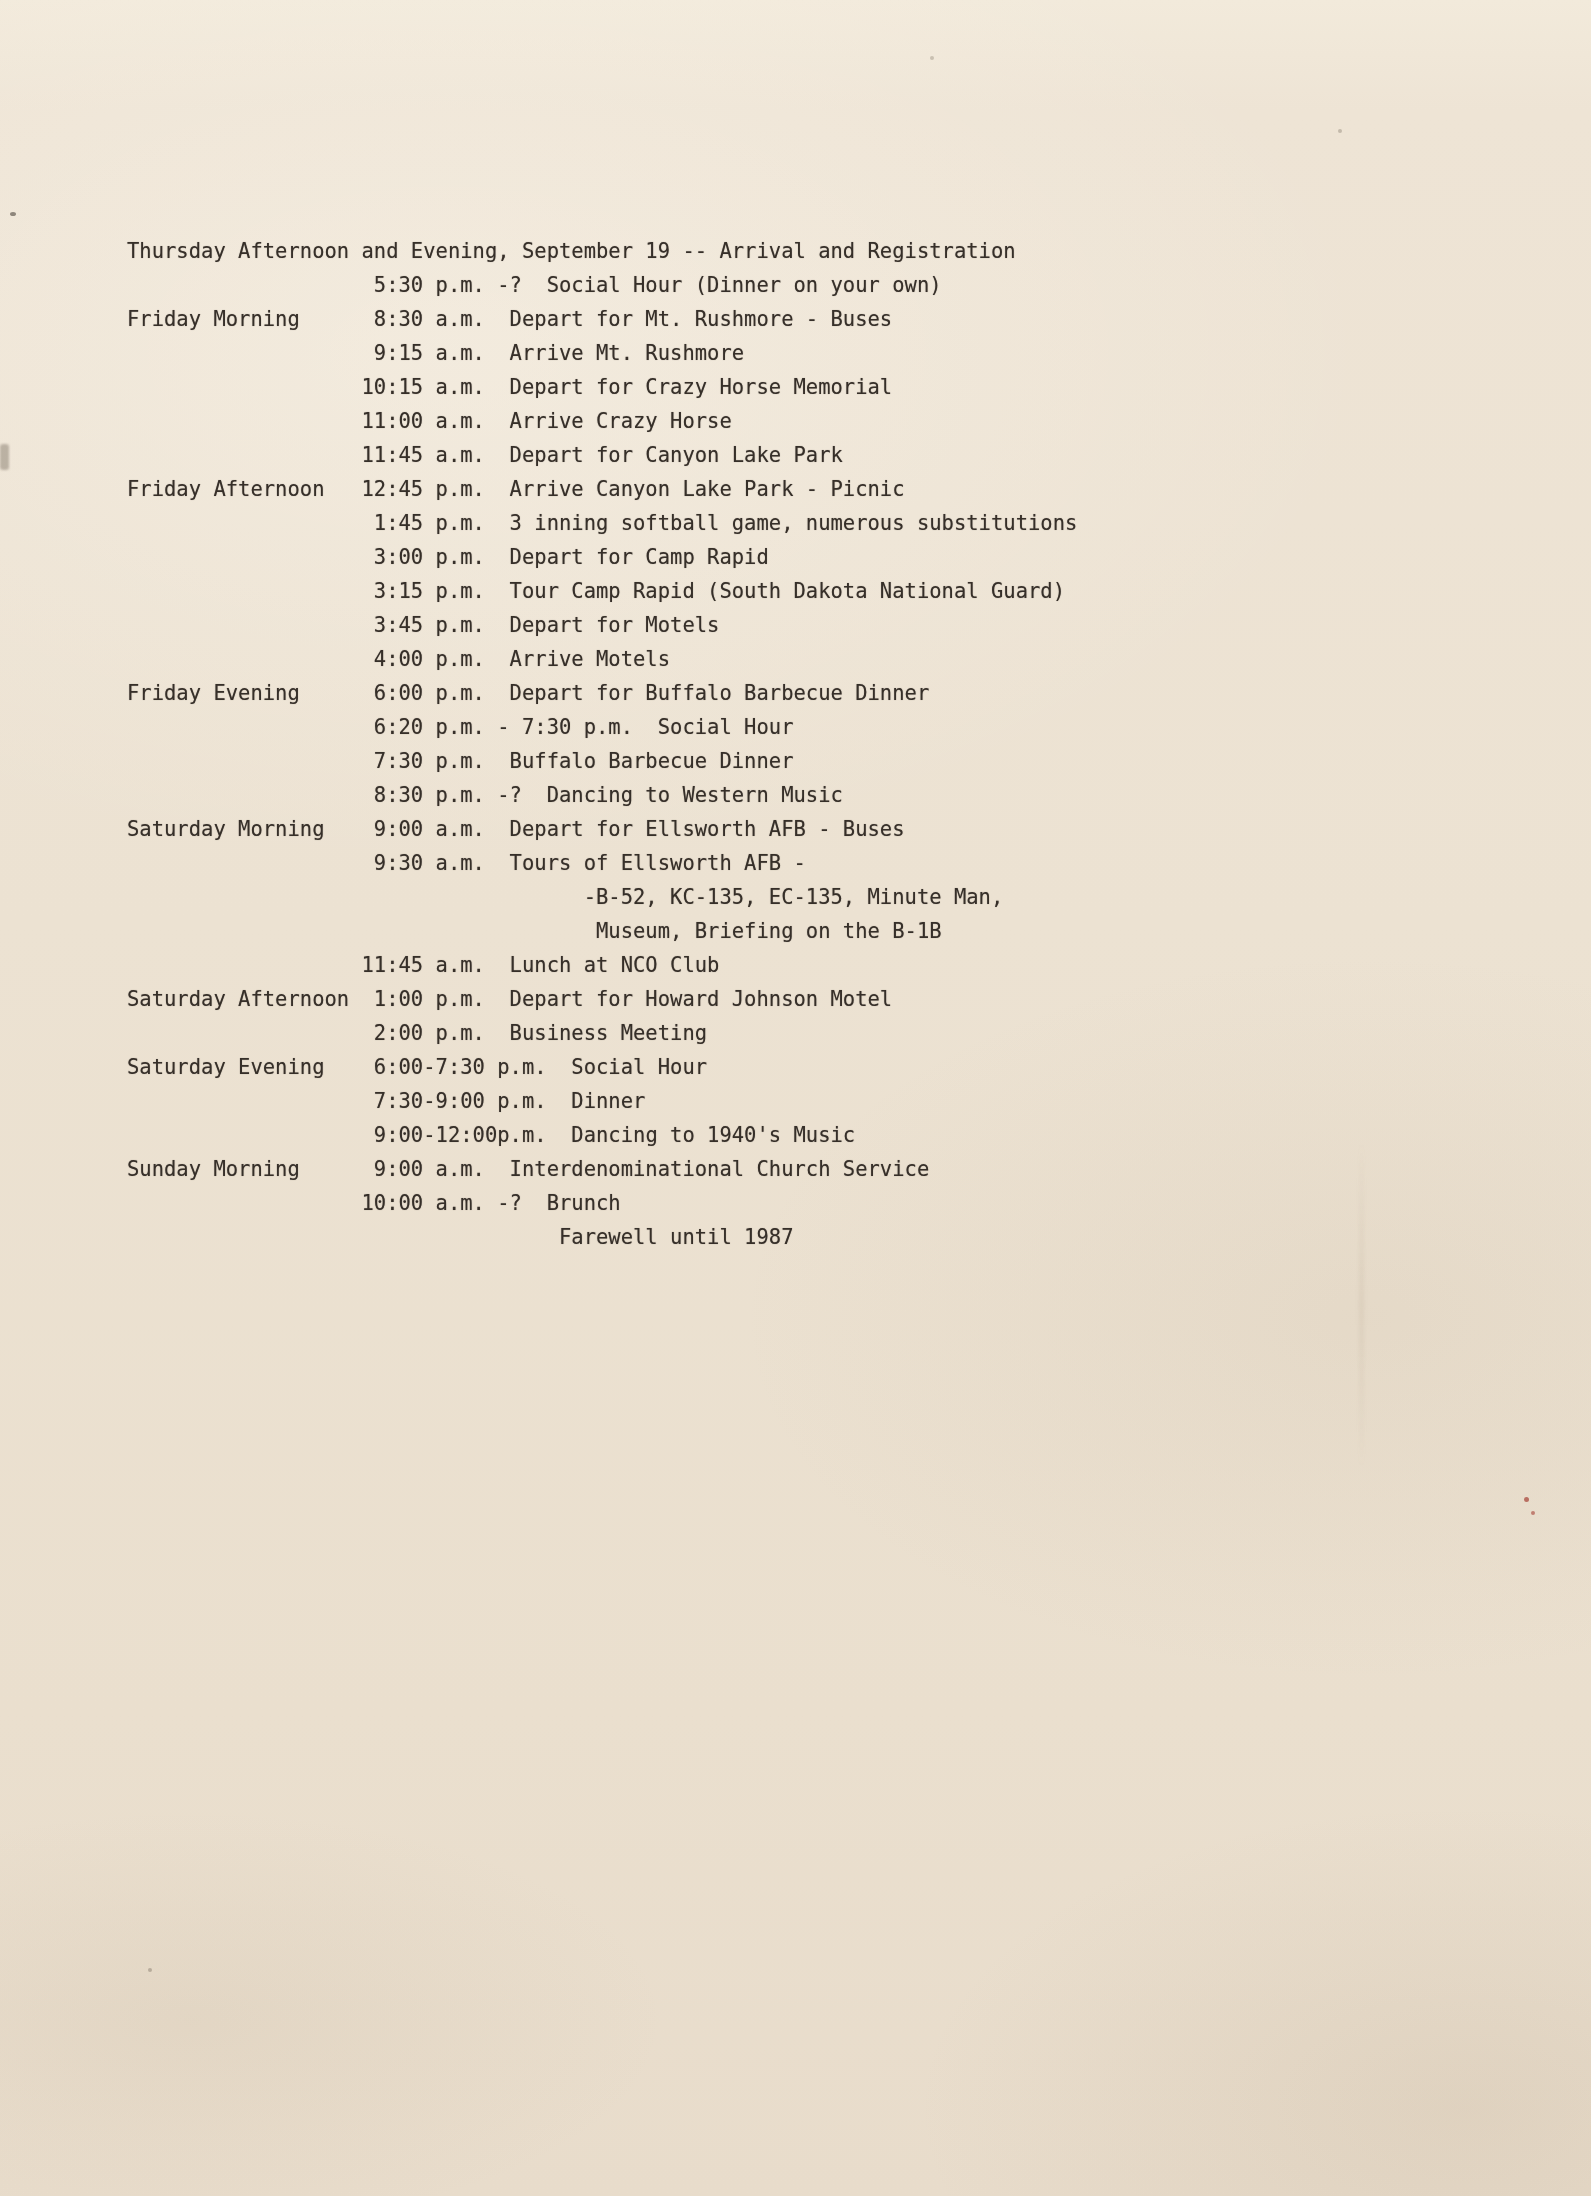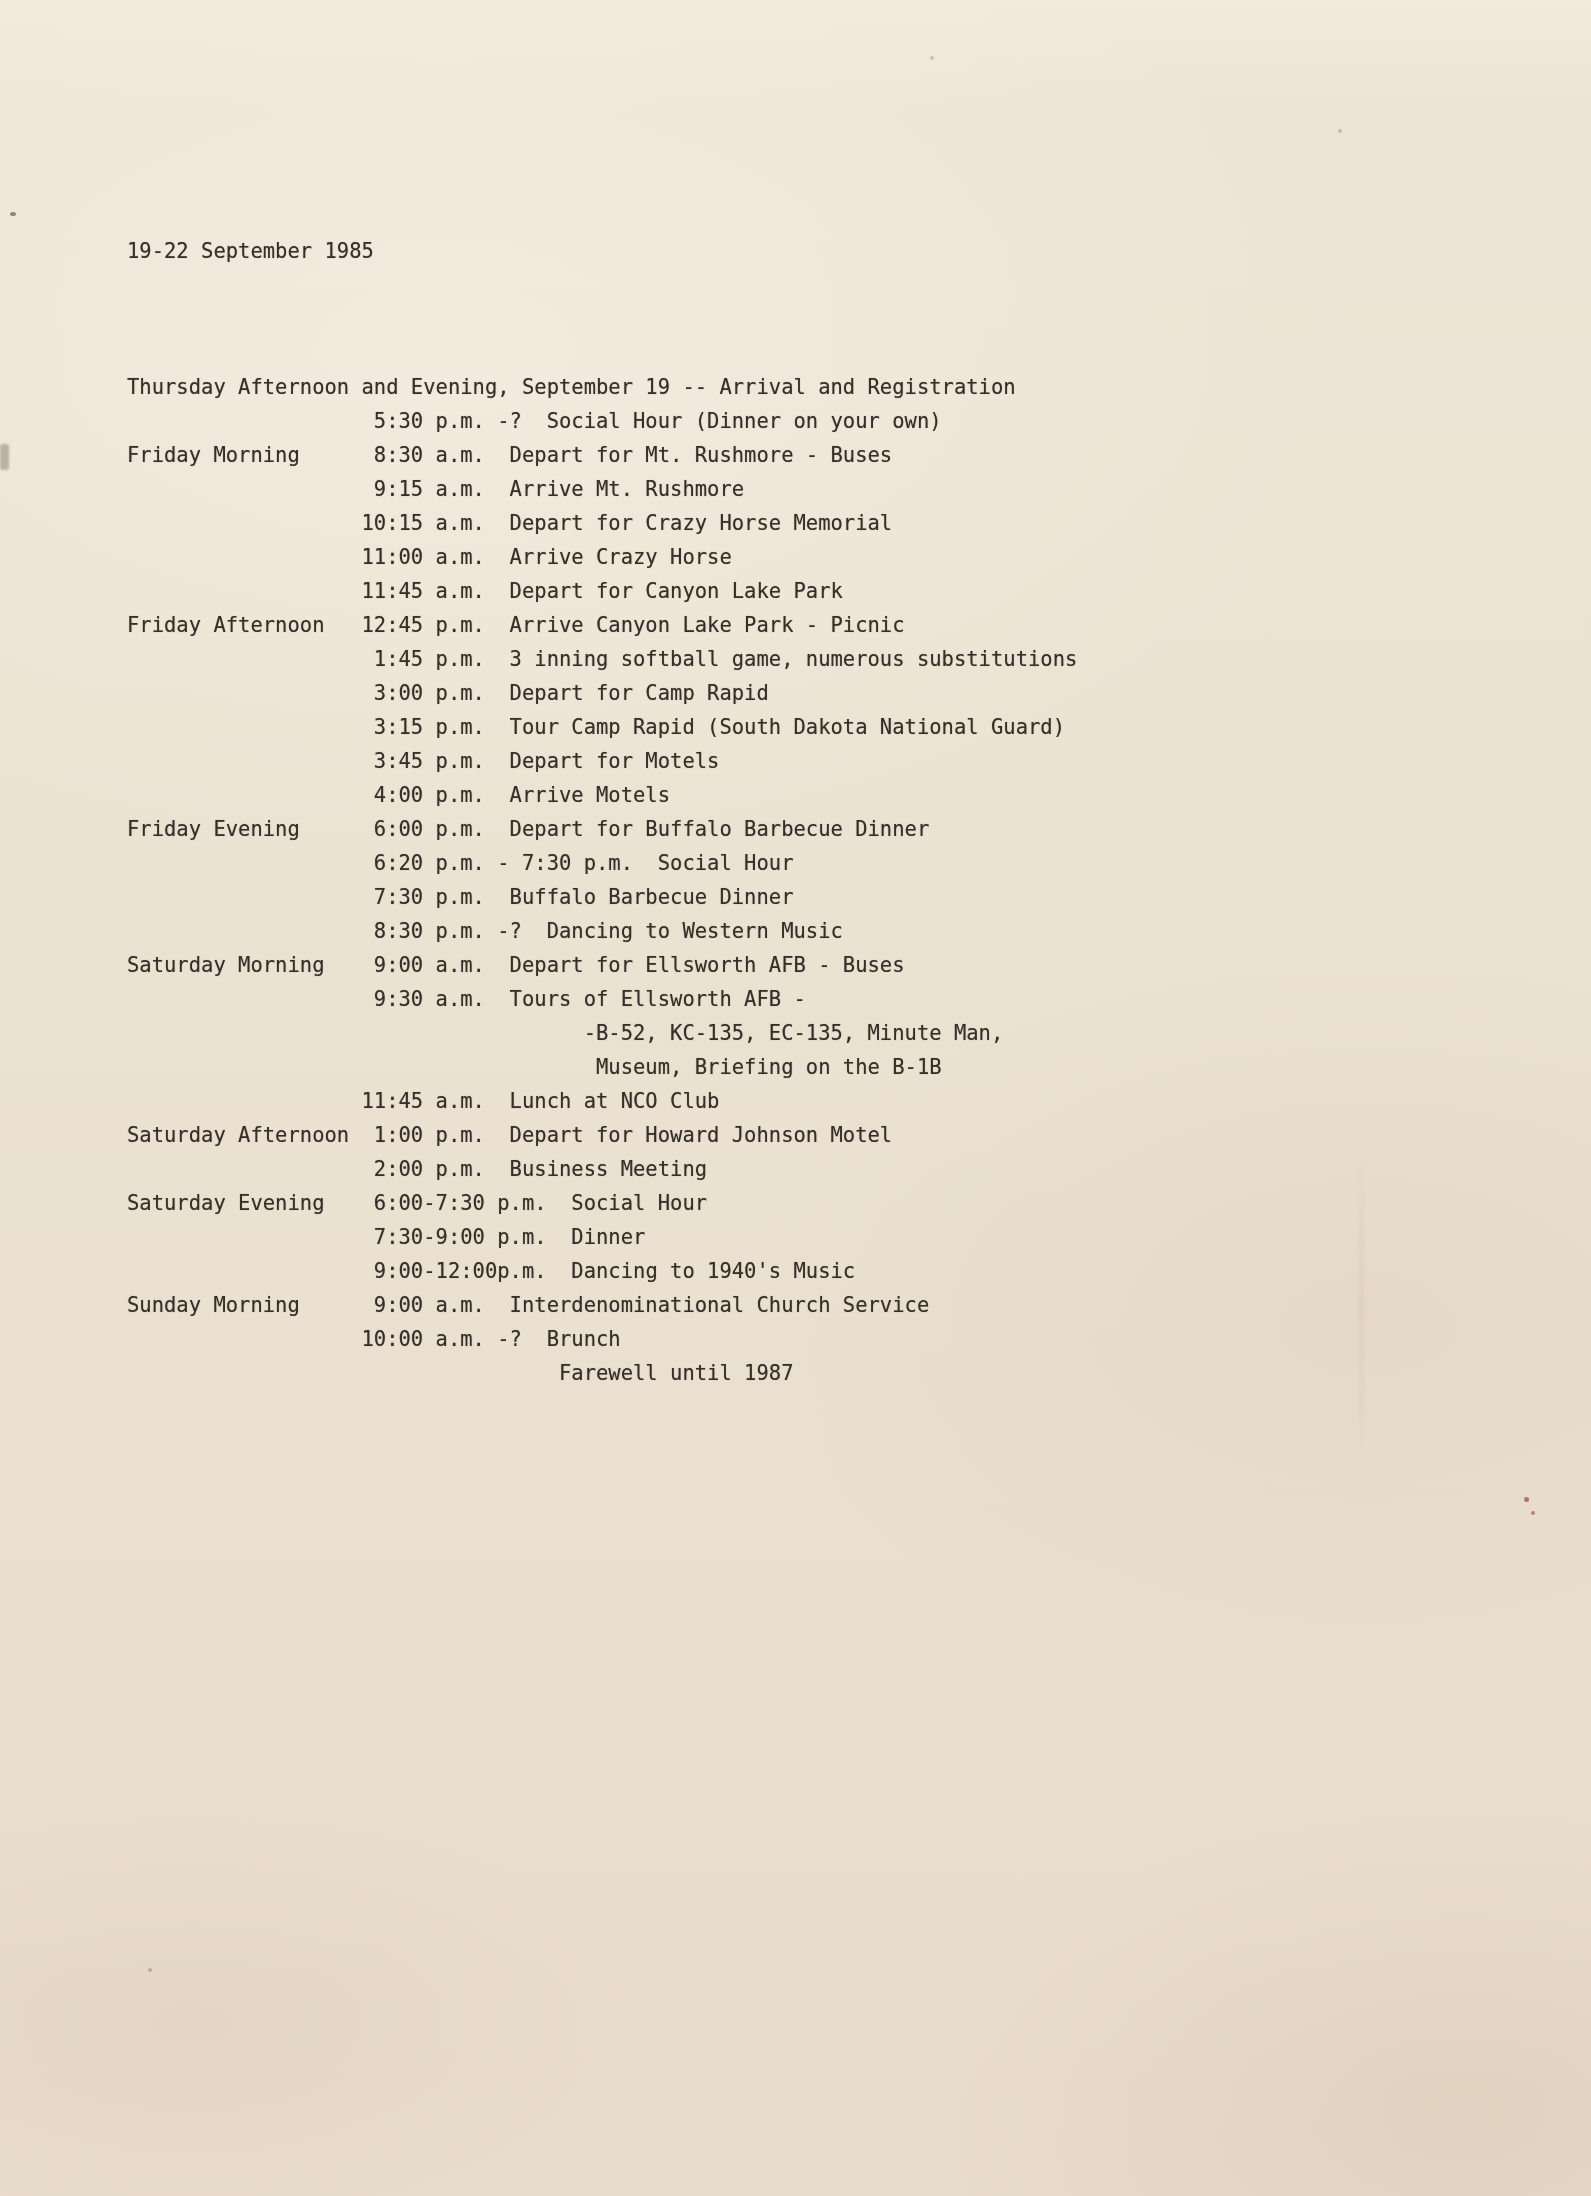--- a/index.html
+++ b/index.html
@@ -38,21 +38,20 @@
     position:absolute;left:1360px;top:1140px;width:3px;height:330px;
     background:linear-gradient(180deg,transparent,rgba(150,130,105,0.18),transparent);
     filter:blur(2px);
   }
 </style>
 </head>
 <body>
 
 <div class="paper">
   <div class="type-block">
-    <div class="line date-line">19-22 September 1985</div>
     <div id="schedule"><div class="line">Thursday Afternoon and Evening, September 19 -- Arrival and Registration</div><div class="line"><span>                   </span><span> 5:30 p.m. -?</span><span>  Social Hour (Dinner on your own)</span></div><div class="line"><span>Friday Morning     </span><span> 8:30 a.m.</span><span>  Depart for Mt. Rushmore - Buses</span></div><div class="line"><span>                   </span><span> 9:15 a.m.</span><span>  Arrive Mt. Rushmore</span></div><div class="line"><span>                   </span><span>10:15 a.m.</span><span>  Depart for Crazy Horse Memorial</span></div><div class="line"><span>                   </span><span>11:00 a.m.</span><span>  Arrive Crazy Horse</span></div><div class="line"><span>                   </span><span>11:45 a.m.</span><span>  Depart for Canyon Lake Park</span></div><div class="line"><span>Friday Afternoon   </span><span>12:45 p.m.</span><span>  Arrive Canyon Lake Park - Picnic</span></div><div class="line"><span>                   </span><span> 1:45 p.m.</span><span>  3 inning softball game, numerous substitutions</span></div><div class="line"><span>                   </span><span> 3:00 p.m.</span><span>  Depart for Camp Rapid</span></div><div class="line"><span>                   </span><span> 3:15 p.m.</span><span>  Tour Camp Rapid (South Dakota National Guard)</span></div><div class="line"><span>                   </span><span> 3:45 p.m.</span><span>  Depart for Motels</span></div><div class="line"><span>                   </span><span> 4:00 p.m.</span><span>  Arrive Motels</span></div><div class="line"><span>Friday Evening     </span><span> 6:00 p.m.</span><span>  Depart for Buffalo Barbecue Dinner</span></div><div class="line"><span>                   </span><span> 6:20 p.m. - 7:30 p.m.</span><span>  Social Hour</span></div><div class="line"><span>                   </span><span> 7:30 p.m.</span><span>  Buffalo Barbecue Dinner</span></div><div class="line"><span>                   </span><span> 8:30 p.m. -?</span><span>  Dancing to Western Music</span></div><div class="line"><span>Saturday Morning   </span><span> 9:00 a.m.</span><span>  Depart for Ellsworth AFB - Buses</span></div><div class="line"><span>                   </span><span> 9:30 a.m.</span><span>  Tours of Ellsworth AFB -</span></div><div class="line">                                     -B-52, KC-135, EC-135, Minute Man,</div><div class="line">                                      Museum, Briefing on the B-1B</div><div class="line"><span>                   </span><span>11:45 a.m.</span><span>  Lunch at NCO Club</span></div><div class="line"><span>Saturday Afternoon </span><span> 1:00 p.m.</span><span>  Depart for Howard Johnson Motel</span></div><div class="line"><span>                   </span><span> 2:00 p.m.</span><span>  Business Meeting</span></div><div class="line"><span>Saturday Evening   </span><span> 6:00-7:30 p.m.</span><span>  Social Hour</span></div><div class="line"><span>                   </span><span> 7:30-9:00 p.m.</span><span>  Dinner</span></div><div class="line"><span>                   </span><span> 9:00-12:00p.m.</span><span>  Dancing to 1940's Music</span></div><div class="line"><span>Sunday Morning     </span><span> 9:00 a.m.</span><span>  Interdenominational Church Service</span></div><div class="line"><span>                   </span><span>10:00 a.m. -?</span><span>  Brunch</span></div><div class="line">                                   Farewell until 1987</div></div>
   </div>
 
   <div class="speck sp1"></div>
   <div class="speck sp2"></div>
   <div class="speck sp3"></div>
   <div class="speck sp4"></div>
   <div class="speck sp5"></div>
   <div class="speck sp6"></div>
   <div class="speck sp7"></div>

